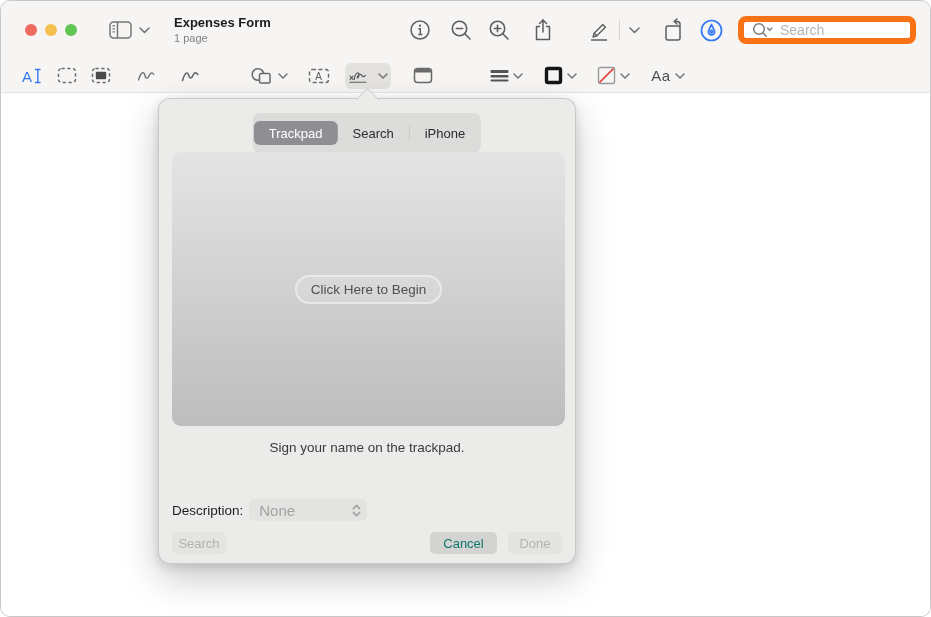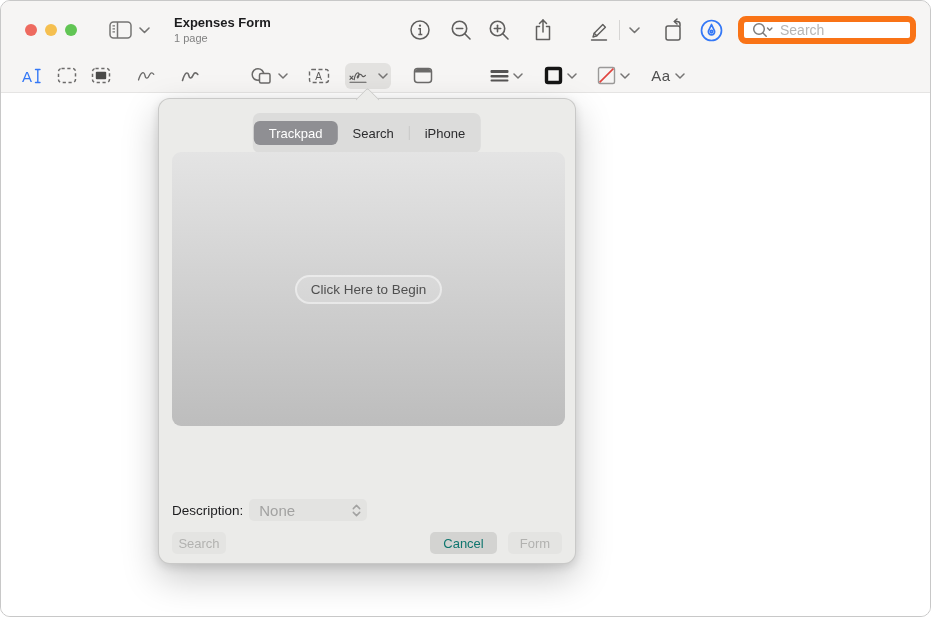--- a/index.html
+++ b/index.html
@@ -415,34 +415,35 @@
       <div class="segment selected">Trackpad</div>
       <div class="segment">Search</div>
       <div class="seg-divider"></div>
       <div class="segment">iPhone</div>
     </div>
 
     <div class="sig-well">
       <div class="begin-btn">Click Here to Begin</div>
     </div>
 
+    <div class="caption">Sign your name on the trackpad.</div>
 
     <div class="desc-row">
       <span class="desc-label">Description:</span>
       <div class="dropdown">
         <span>None</span>
         <span class="stepper">
           <svg width="9" height="13" viewBox="0 0 9 13" fill="none" stroke="#a2a2a1" stroke-width="1.5" stroke-linecap="round" stroke-linejoin="round">
             <path d="M1.3 4.6 L4.5 1.4 L7.7 4.6"></path>
             <path d="M1.3 8.4 L4.5 11.6 L7.7 8.4"></path>
           </svg>
         </span>
       </div>
     </div>
 
     <div class="action-row">
       <button class="btn btn-disabled btn-clear">Search</button>
       <button class="btn btn-cancel">Cancel</button>
-      <button class="btn btn-disabled btn-done">Form</button>
+      <button class="btn btn-disabled btn-done">Done</button>
     </div>
   </div>
 
 </div>
 
 </body></html>

